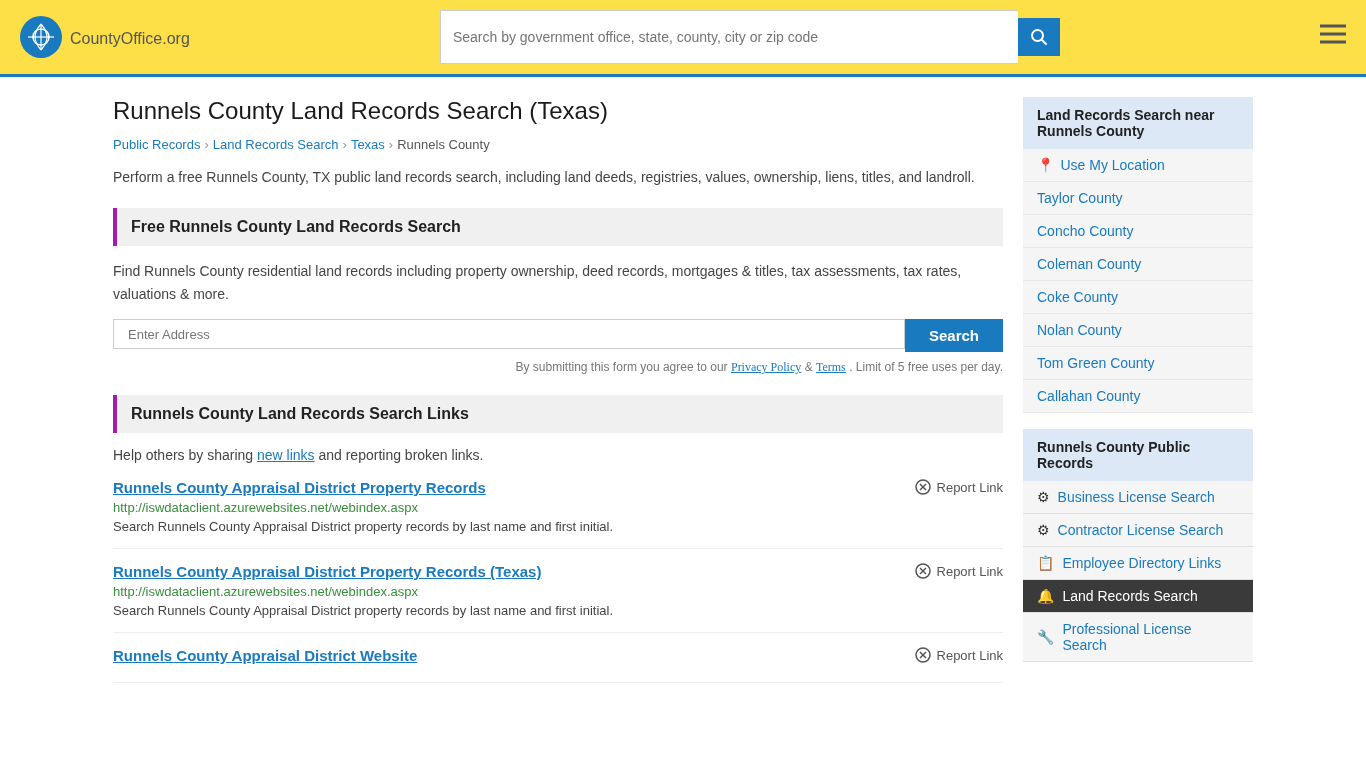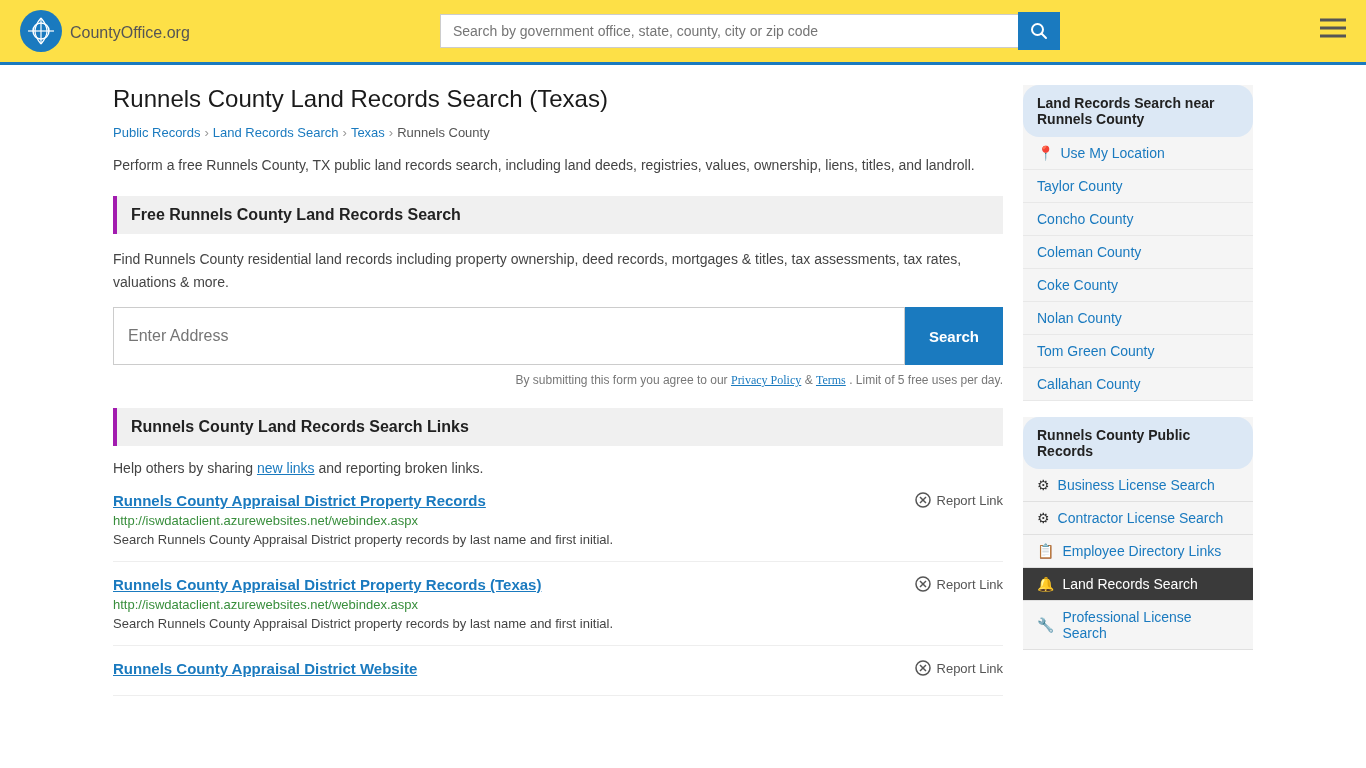--- a/index.html
+++ b/index.html
@@ -43,21 +43,21 @@
     }
     #search-bar-container {
       display: flex;
       align-items: center;
       flex: 1;
       max-width: 620px;
       margin: 0 30px;
     }
     #header-search-input {
       flex: 1;
-      height: 34px;
+      height: 54px;
       padding: 4px 12px;
       border: 1px solid #ccc;
       border-right: none;
       font-size: 14px;
       outline: none;
     }
     #header-search-btn {
       height: 38px;
       width: 42px;
       background: #1a7abf;
@@ -146,29 +146,29 @@
       color: #444;
       line-height: 1.6;
       margin-bottom: 14px;
     }
     #address-search-form {
       display: flex;
       margin-bottom: 8px;
     }
     #address-input {
       flex: 1;
-      height: 58px;
+      height: 30px;
       padding: 0 14px;
       border: 1px solid #ccc;
-      font-size: 16px;
+      font-size: 13px;
       outline: none;
       color: #aaa;
     }
     #search-submit-btn {
-      height: 58px;
+      height: 33px;
       padding: 0 24px;
       background: #1a7abf;
       color: white;
       border: none;
       font-size: 15px;
       font-weight: bold;
       cursor: pointer;
     }
     #form-disclaimer {
       font-size: 12px;
@@ -245,21 +245,20 @@
     .sidebar-section {
       background: #f5f5f5;
       margin-bottom: 16px;
     }
     .sidebar-section-header {
       background: #dce8f5;
       padding: 10px 14px;
       font-size: 14px;
       font-weight: bold;
       color: #222;
-      border-radius: 16px;
     }
     .sidebar-item {
       padding: 8px 14px;
       border-bottom: 1px solid #e8e8e8;
       font-size: 14px;
     }
     .sidebar-item a {
       color: #1a7abf;
       text-decoration: none;
     }

